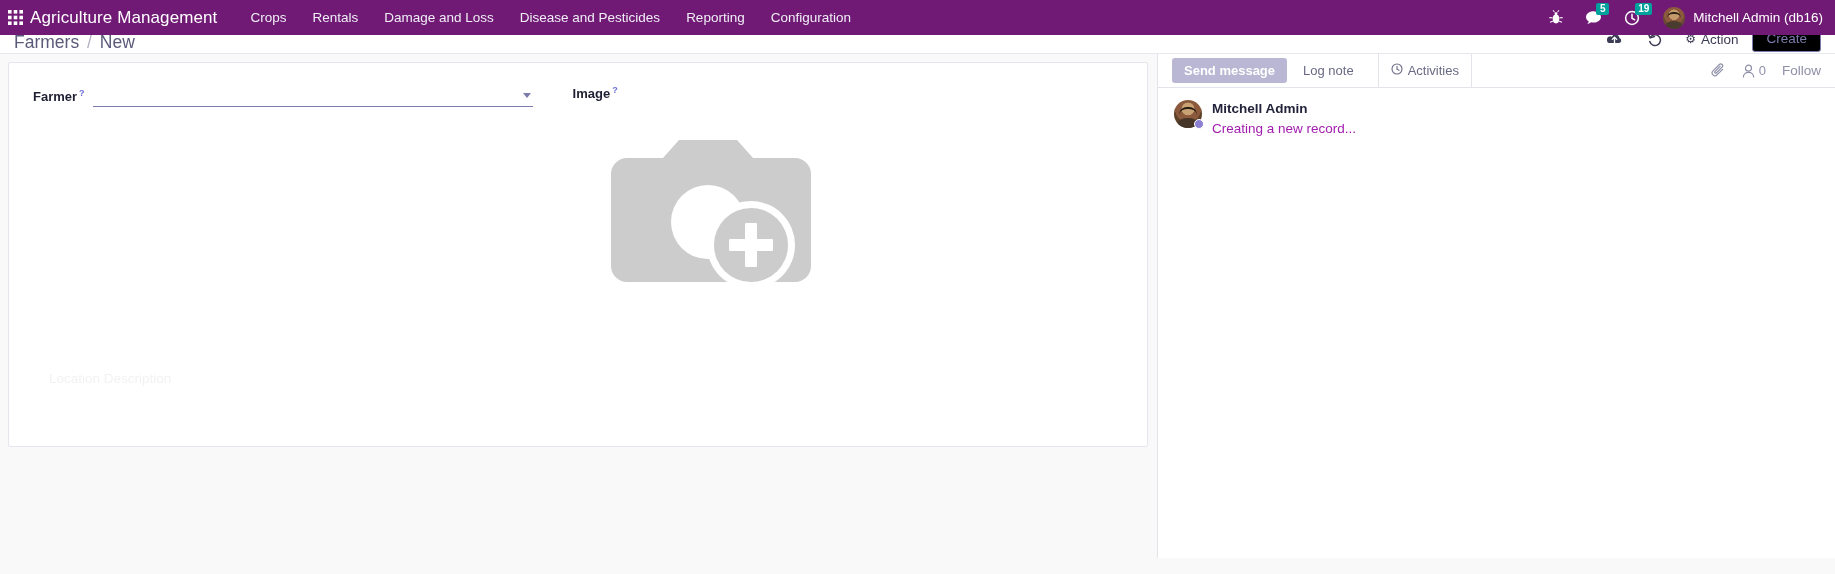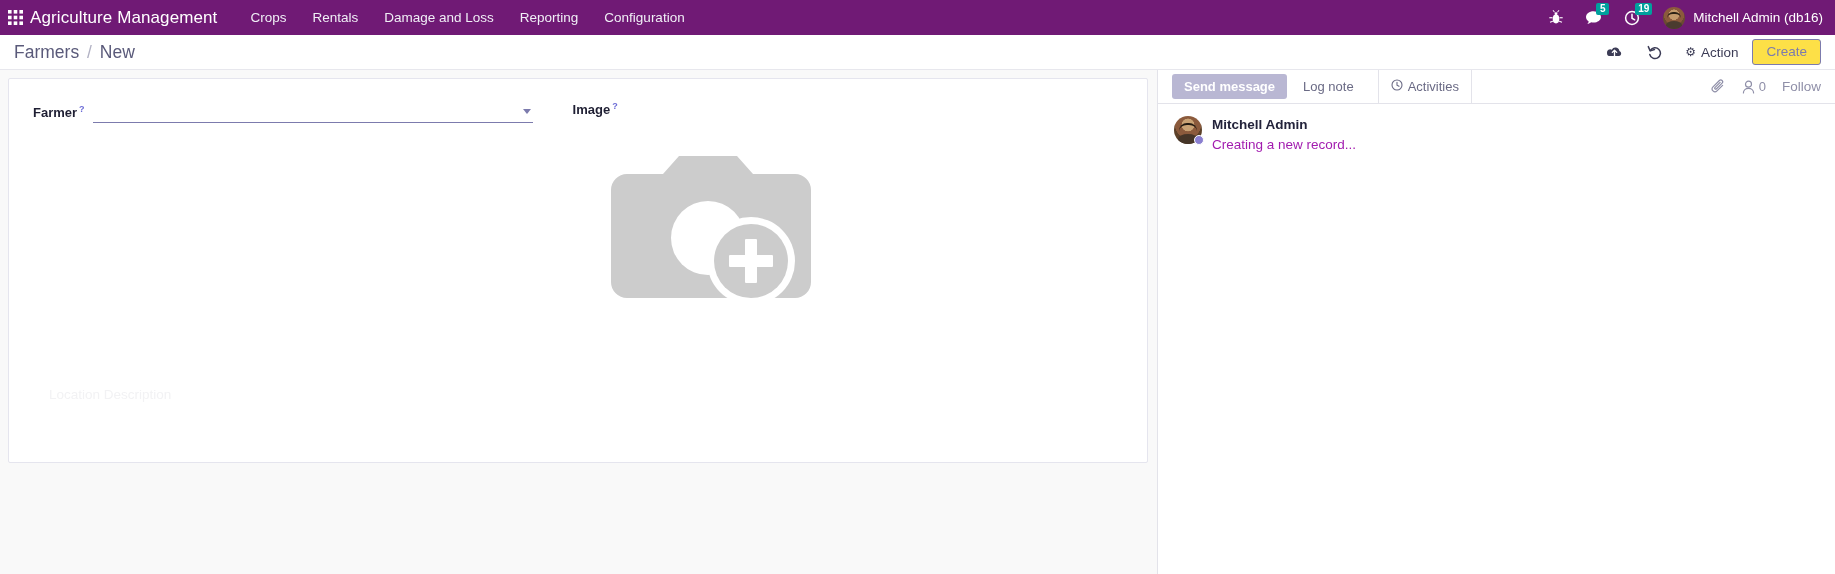--- a/index.html
+++ b/index.html
@@ -93,25 +93,25 @@
   }
   .user-name {
     font-size: 13.5px;
     color: #ffffff;
     white-space: nowrap;
     cursor: pointer;
   }
 
   
   .control-panel {
-    height: 35px;
+    height: 19px;
     background: #ffffff;
     border-bottom: 1px solid #e7e7ed;
     display: flex;
-    align-items: center;
+    align-items: flex-end;
     position: relative;
   }
   .cp-left { display: flex; align-items: center; padding-left: 14px; }
   .breadcrumb {
     font-size: 17.5px;
     color: #5a5a7a;
     white-space: nowrap;
   }
   .breadcrumb .bc-link { color: #5a5a7a; cursor: pointer; }
   .breadcrumb .bc-sep { color: #b2b2c4; margin: 0 3px; }
@@ -137,21 +137,21 @@
     color: #3c3c56;
     padding: 0 14px 0 10px;
     height: 28px;
     cursor: pointer;
     white-space: nowrap;
   }
   .action-btn .gear { font-size: 12px; }
   .create-btn {
     font-size: 13.5px;
     color: #7c7bad;
-    background: #fde047;
+    background: #000000;
     border: 1px solid #7c7bad;
     border-radius: 3px;
     padding: 4px 13px;
     cursor: pointer;
     line-height: 16px;
     font-family: "Liberation Sans", sans-serif;
   }
 
   
   .main {
@@ -352,20 +352,21 @@
           <rect x="5.7" y="11.4" width="3.6" height="3.6"></rect>
           <rect x="11.4" y="11.4" width="3.6" height="3.6"></rect>
       </g>
     </svg>
   </div>
   <div class="brand">Agriculture Management</div>
   <div class="menu-items">
     <div class="menu-item">Crops</div>
     <div class="menu-item">Rentals</div>
     <div class="menu-item">Damage and Loss</div>
+    <div class="menu-item">Disease and Pesticides</div>
     <div class="menu-item">Reporting</div>
     <div class="menu-item">Configuration</div>
   </div>
 
   <div class="nav-right">
     <div class="nav-ico">
       <svg width="14" height="15" viewBox="0 0 14 15">
         <g fill="#ffffff">
           <ellipse cx="7" cy="9" rx="3.3" ry="4.4"></ellipse>
           <rect x="5.6" y="2.2" width="2.8" height="3" rx="1.4"></rect>

